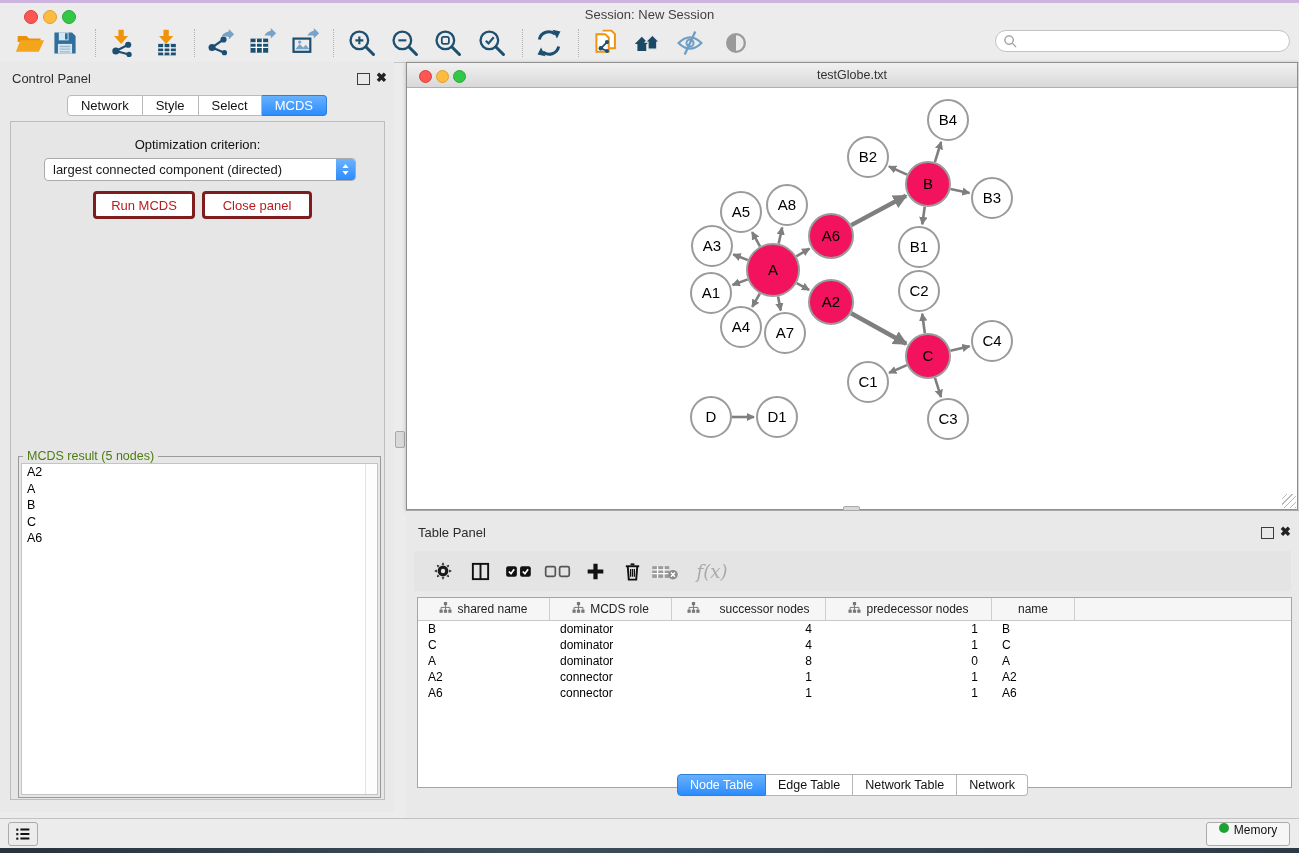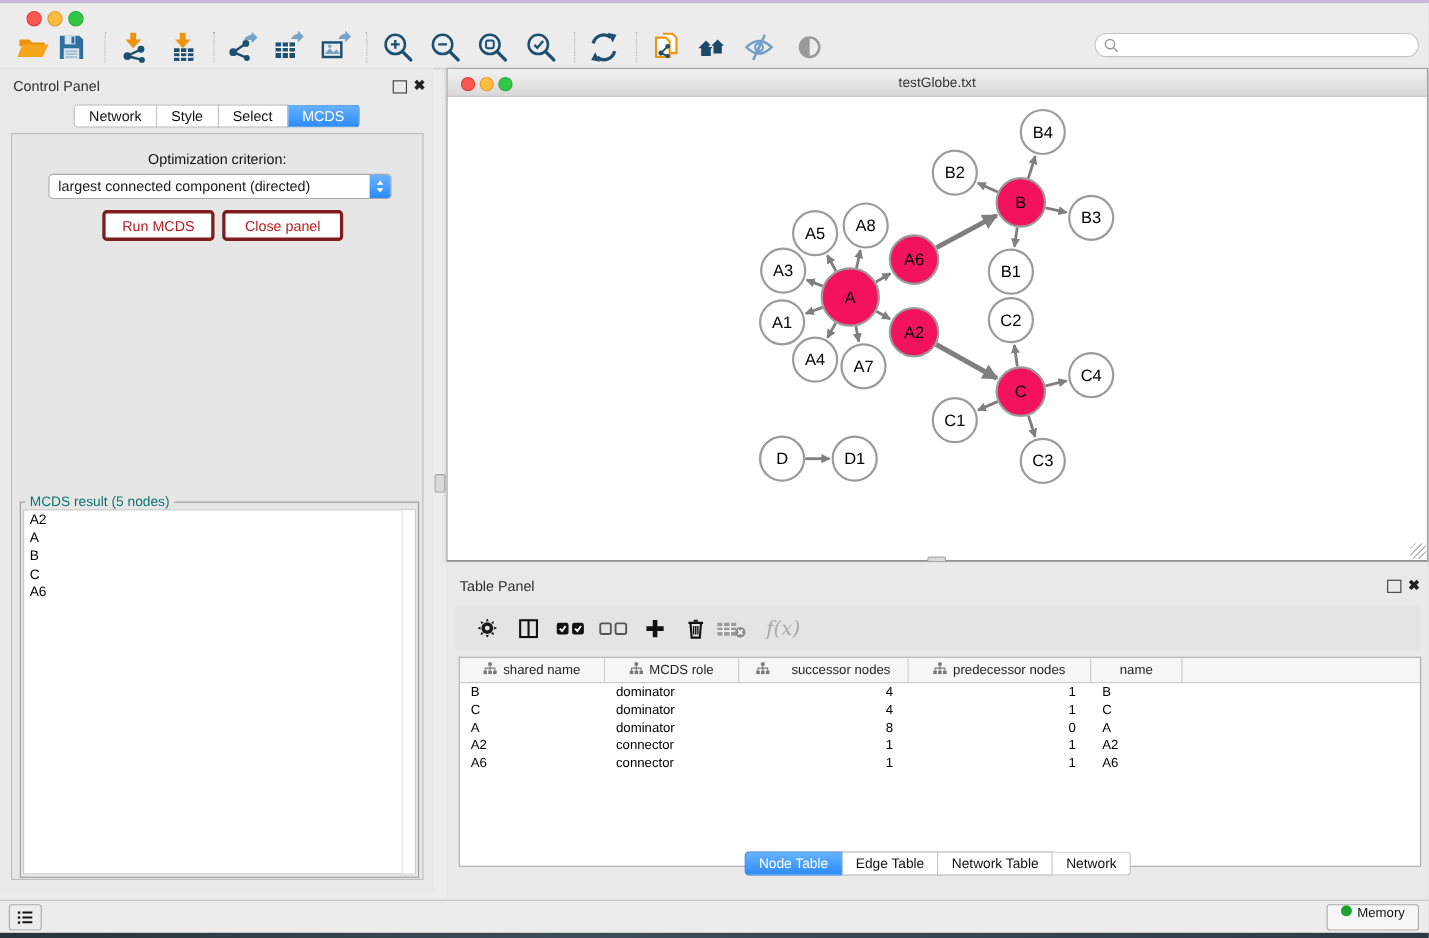--- a/index.html
+++ b/index.html
@@ -34,21 +34,21 @@
   .cp-body{position:absolute;left:10px;top:59px;width:375px;height:679px;border:1px solid #bdbdbd;background:#e6e6e6;box-sizing:border-box;}
   .opt-label{position:absolute;left:0;width:100%;top:15px;text-align:center;font-size:13px;color:#111;}
   .selectbox{position:absolute;left:33px;top:36px;width:312px;height:23px;background:#fff;border:1px solid #ababab;
              border-radius:4px;box-sizing:border-box;display:flex;align-items:center;}
   .selectbox .sval{flex:1;font-size:13px;padding-left:8px;white-space:nowrap;overflow:hidden;}
   .stepper{width:19px;height:21px;background:linear-gradient(#6db3fe,#2b8bfc);border-radius:0 3px 3px 0;
            display:flex;align-items:center;justify-content:center;}
   .btn{position:absolute;height:22px;background:#fff;border:3px solid #7f1d1d;border-radius:4px;font-size:13px;
        display:flex;align-items:center;justify-content:center;color:#b91c1c;}
   .fieldset{position:absolute;left:7px;top:334px;width:361px;height:340px;border:1px solid #9a9a9a;}
-  .fieldset .legend{position:absolute;left:4px;top:-8px;background:#e6e6e6;padding:0 4px;font-size:12.5px;color:#0f766e;}
+  .fieldset .legend{position:absolute;left:4px;top:-8px;background:#e6e6e6;padding:0 4px;font-size:12.5px;color:#4d7c0f;}
   .listbox{position:absolute;left:2px;top:6px;right:2px;bottom:2px;background:#fff;border:1px solid #c4c4c4;}
   .listbox .scrolltrack{position:absolute;right:0;top:0;bottom:0;width:11px;border-left:1px solid #e2e2e2;background:#fdfdfd;}
   .list-item{font-size:12.5px;line-height:16.5px;padding-left:5px;color:#000;}
   .vgrip{position:absolute;left:395px;top:431px;width:8px;height:15px;background:#d9d9d9;border:1px solid #a9a9a9;border-radius:2px;}
   .hgrip{position:absolute;left:843px;top:506px;width:15px;height:8px;background:#d9d9d9;border:1px solid #a9a9a9;border-radius:2px;}
   
   .netwin{position:absolute;left:406px;top:62px;width:892px;height:448px;border:1px solid #8f8f8f;background:#fff;box-sizing:border-box;
           box-shadow:0 1px 4px rgba(0,0,0,.25);}
   .netwin .wtitle{position:absolute;left:0;top:0;width:100%;height:25px;background:linear-gradient(#f1f1f1,#d8d8d8);
                   border-bottom:1px solid #aeaeae;box-sizing:border-box;}
@@ -90,20 +90,21 @@
 </head>
 <body>
 
 <div id="app">
   <div class="top-strip"></div>
 
   <div class="titlebar">
     <span class="tl red"></span>
     <span class="tl yel"></span>
     <span class="tl grn"></span>
+    <div class="win-title">Session: New Session</div>
   </div>
 
   <div class="toolbar">
     <div class="tbtn" style="left:13px">
       <svg viewBox="0 0 34 34">
           <path d="M3 9h10l3 3h13v4H3z" fill="#e8920b"></path>
           <path d="M1 27l5-13h27l-6 13z" fill="#f3a61c"></path>
         </svg>
     </div>
     <div class="tbtn" style="left:48px">

